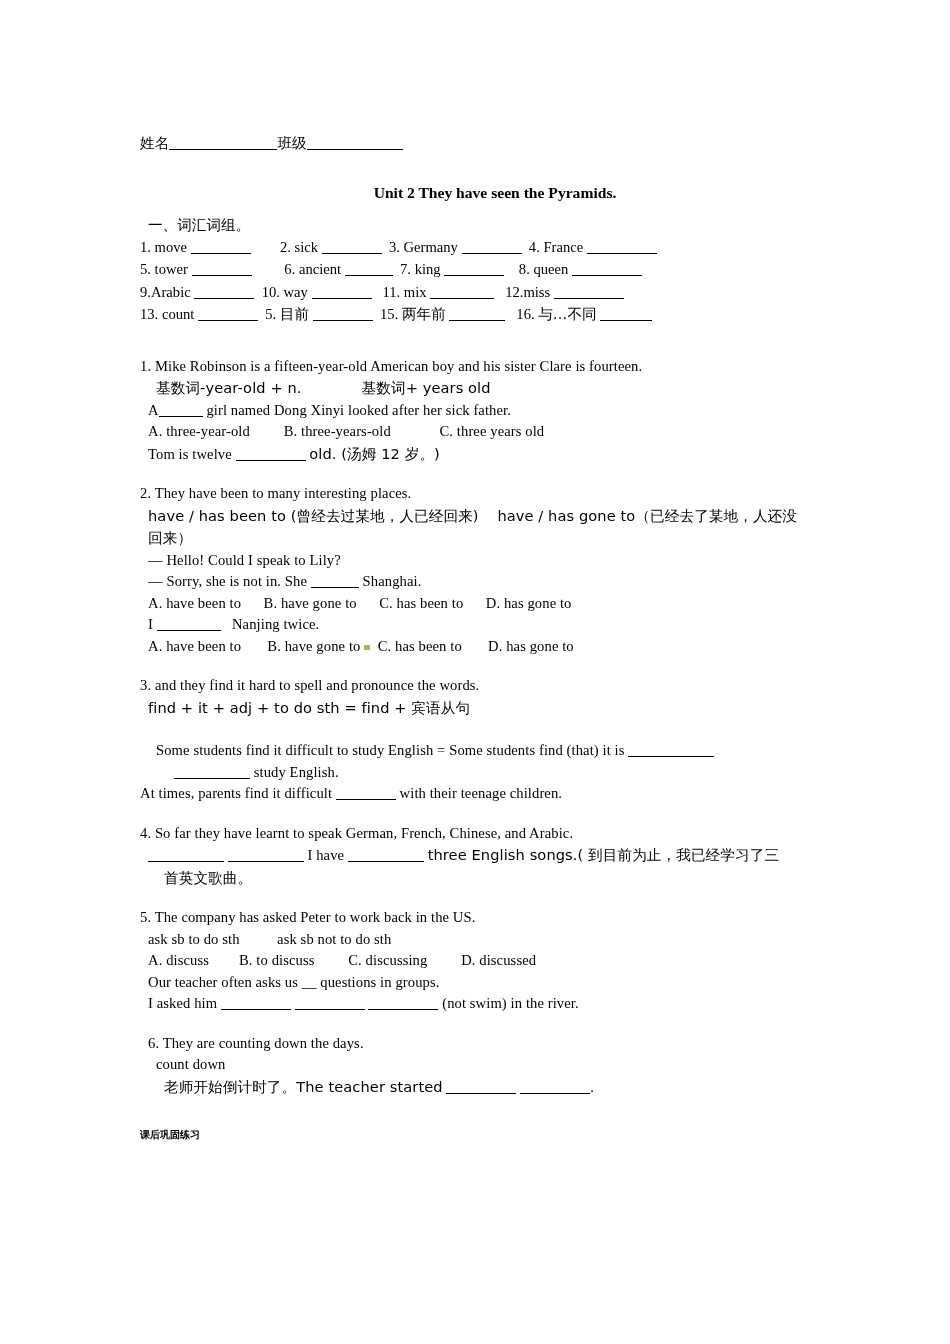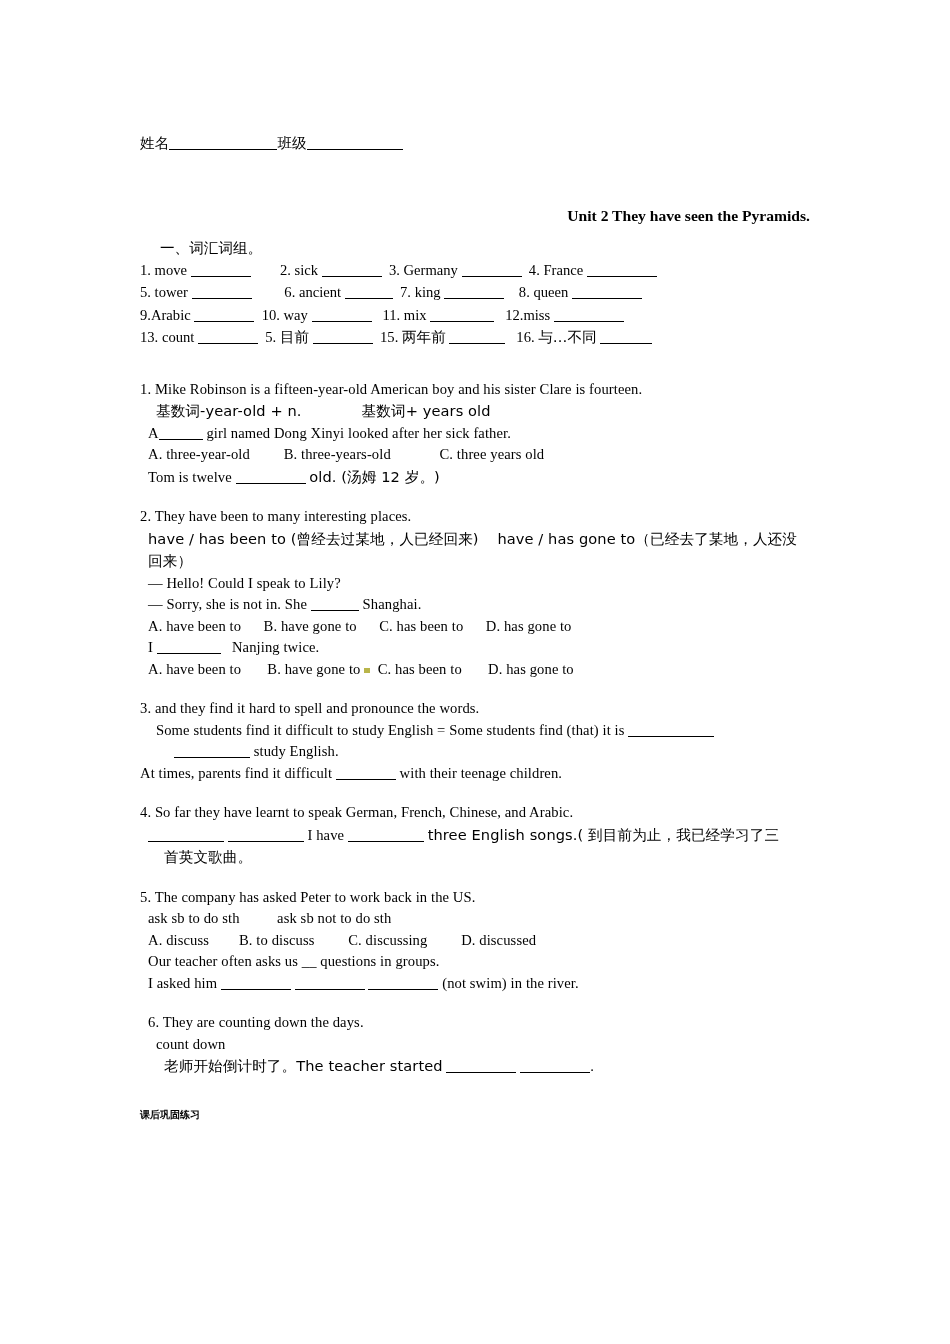--- a/index.html
+++ b/index.html
@@ -36,35 +36,33 @@
     letter-spacing: 0.1px;
   }
   .gap-sm { height: 9px; }
   .gap-md { height: 18px; }
   .gap-lg { height: 26px; }
   .gap-xl { height: 30px; }
 
   .title {
     font-size: 15.6px;
     font-weight: bold;
-    text-align: right;
+    text-align: center;
     padding-left: 40px;
     line-height: 24px;
-    margin-top: 23px;
   }
   .indent1 { padding-left: 8px; }
   .indent2 { padding-left: 16px; }
   .indent3 { padding-left: 24px; }
   .indent4 { padding-left: 34px; }
 
   .sec-head {
     font-size: 14.6px;
     line-height: 22px;
     padding-left: 8px;
-    margin-left: 12px;
   }
   
   .ul {
     display: inline-block;
     border-bottom: 1px solid #000;
     height: 13px;
     vertical-align: -2px;
   }
   .u44 { width: 44px; }
   .u48 { width: 48px; }
@@ -83,20 +81,21 @@
     display: inline-block;
     width: 6px;
     height: 5px;
     background: #b9b54a;
     vertical-align: 1px;
   }
 
   .justify {
     text-align: justify;
     text-justify: inter-word;
+    margin-top: 21px;
   }
   .vocab-line { font-size: 14.6px; line-height: 22.5px; white-space: pre; }
   .cjk { font-family: "DejaVu Sans", "Liberation Sans", sans-serif; }
   .footer-bold {
     font-size: 10px;
     font-weight: bold;
     font-family: "DejaVu Sans", "Liberation Sans", sans-serif;
   }
 </style>
 </head>
@@ -139,20 +138,21 @@
     <div class="row indent1"><span class="cjk">have / has been to (曾经去过某地，人已经回来)</span>     <span class="cjk">have / has gone to（已经去了某地，人还没回来）</span></div>
     <div class="row indent1"><span>— Hello! Could I speak to Lily?</span></div>
     <div class="row indent1"><span>— Sorry, she is not in. She</span> <span class="ul u48"></span> <span>Shanghai.</span></div>
     <div class="row indent1"><span>A. have been to</span>      <span>B. have gone to</span>      <span>C. has been to</span>      <span>D. has gone to</span></div>
     <div class="row indent1"><span>I</span> <span class="ul u64"></span>   <span>Nanjing twice.</span></div>
     <div class="row indent1"><span>A. have been to</span>       <span>B. have gone to</span> <span class="hl"></span>  <span>C. has been to</span>       <span>D. has gone to</span></div>
 
     <div class="gap-md"></div>
 
     <div class="row"><span>3.</span> <span>and they find it hard to spell and pronounce the words.</span></div>
+    <div class="row indent1"><span class="cjk">find + it + adj + to do sth = find + 宾语从句</span></div>
     <div class="row indent2 justify" style="width:646px"><span>Some students find it difficult to study English = Some students find (that) it is</span> <span class="ul u86"></span></div>
     <div class="row indent4"><span class="ul u76"></span> <span>study English.</span></div>
     <div class="row"><span>At times, parents find it difficult</span> <span class="ul u60"></span> <span>with their teenage children.</span></div>
 
     <div class="gap-md"></div>
 
     <div class="row"><span>4.</span> <span>So far they have learnt to speak German, French, Chinese, and Arabic.</span></div>
     <div class="row indent1"><span class="ul u76"></span> <span class="ul u76"></span> <span>I have</span> <span class="ul u76"></span> <span class="cjk">three English songs.( 到目前为止，我已经学习了三</span></div>
     <div class="row indent3"><span class="cjk">首英文歌曲。</span></div>
 

